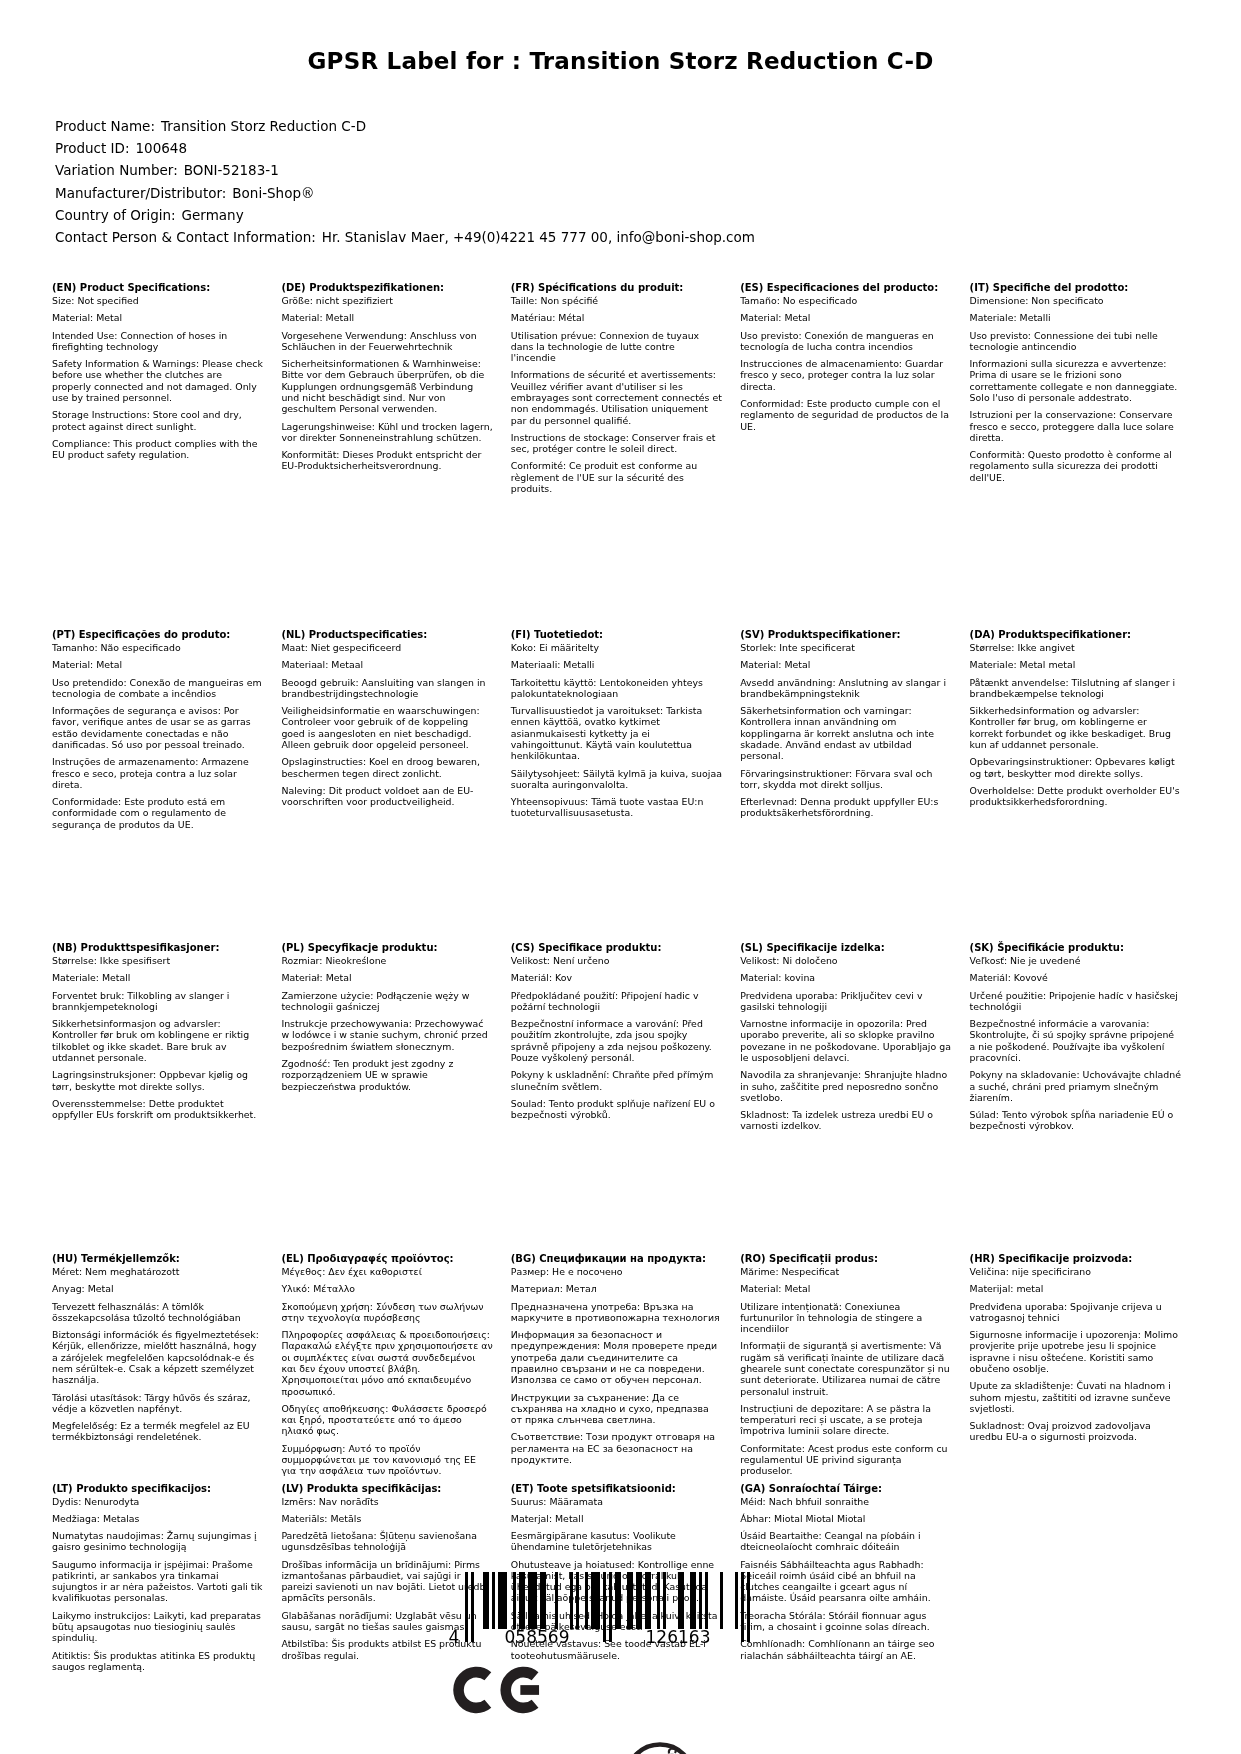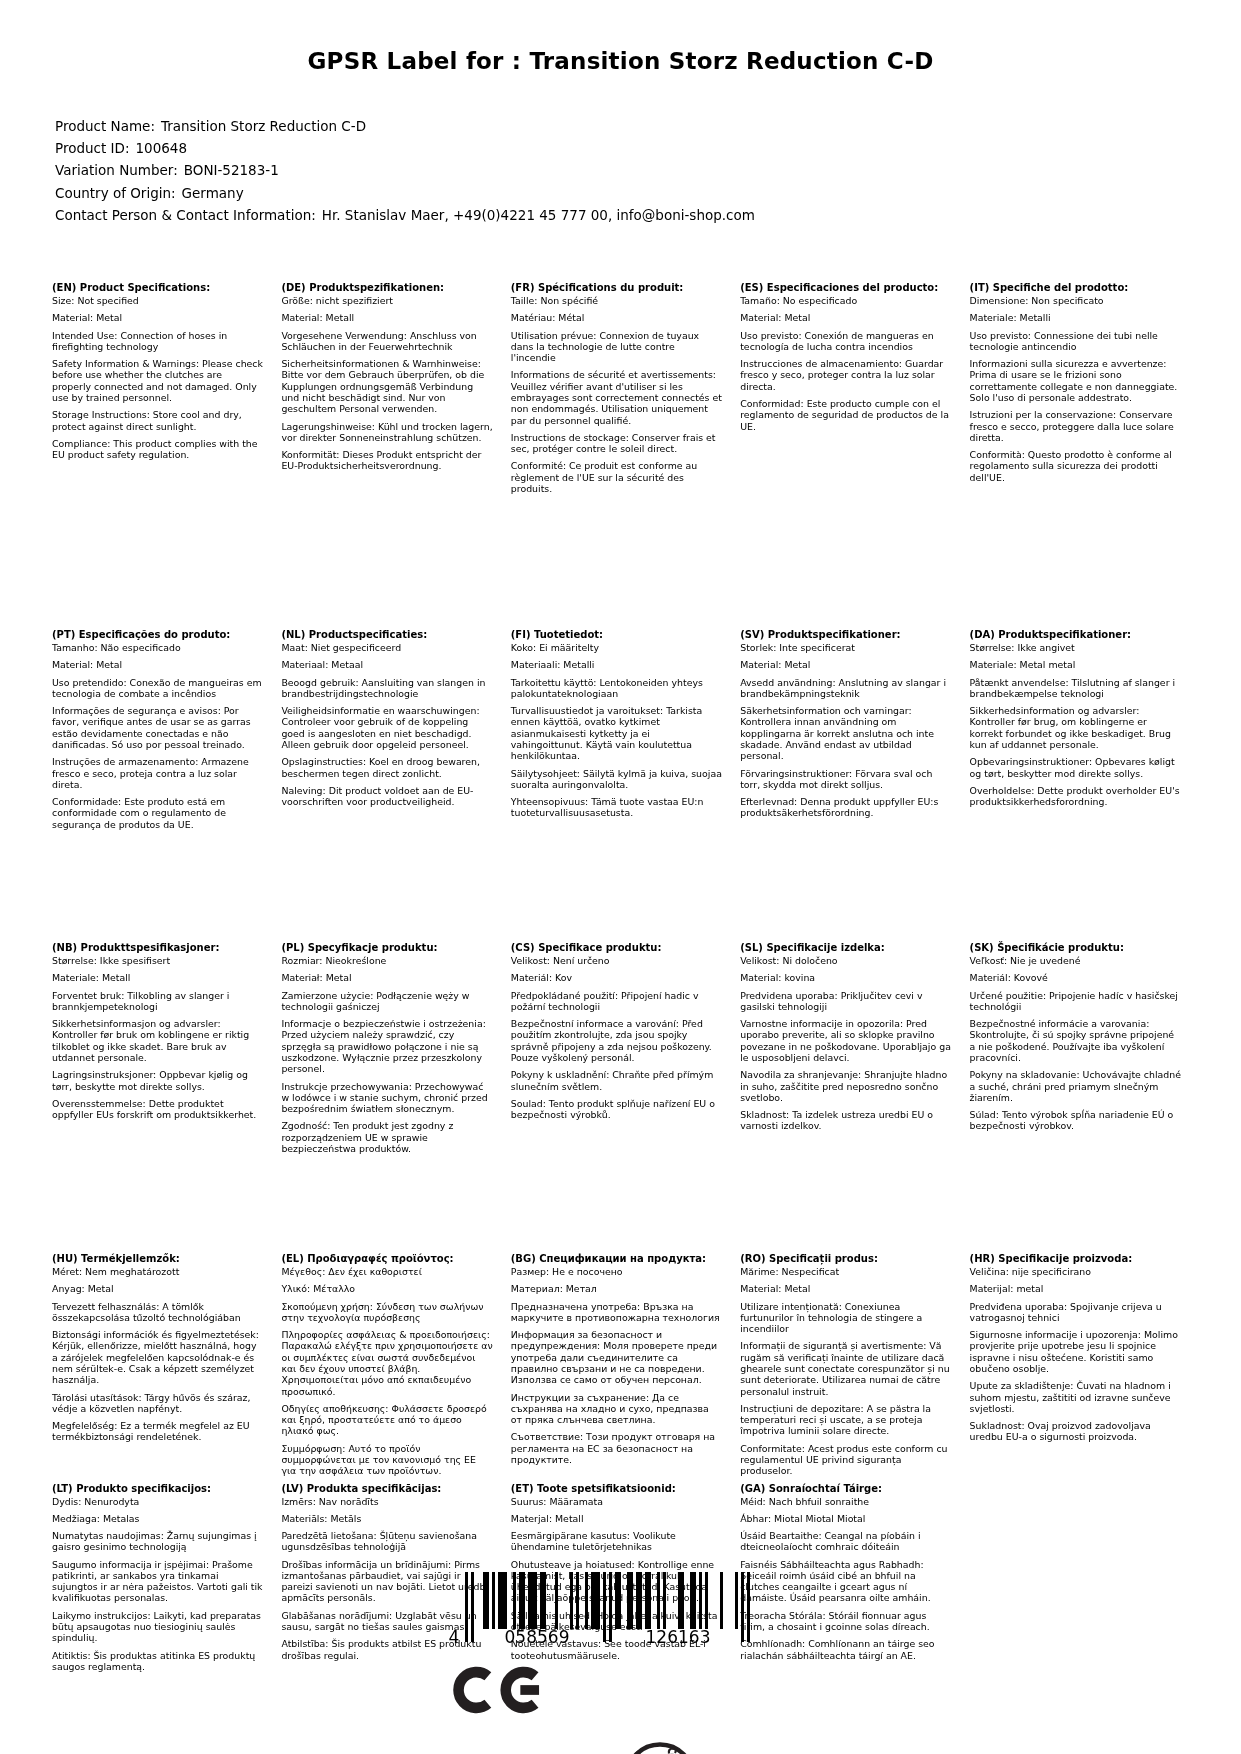--- a/index.html
+++ b/index.html
@@ -39,20 +39,21 @@
 
   <div class="title">GPSR Label for : Transition Storz Reduction C-D</div>
 
   <div class="product-info">
   <div class="info-line"><span class="lbl">Product Name:</span><span class="val">Transition Storz Reduction C-D</span></div>
 
   <div class="info-line"><span class="lbl">Product ID:</span><span class="val">100648</span></div>
 
   <div class="info-line"><span class="lbl">Variation Number:</span><span class="val">BONI-52183-1</span></div>
 
+  <div class="info-line"><span class="lbl">Manufacturer/Distributor:</span><span class="val">Boni-Shop®</span></div>
 
   <div class="info-line"><span class="lbl">Country of Origin:</span><span class="val">Germany</span></div>
 
   <div class="info-line"><span class="lbl">Contact Person &amp; Contact Information:</span><span class="val">Hr. Stanislav Maer, +49(0)4221 45 777 00, info@boni-shop.com</span></div>
 </div>
 
   <div class="spec-grid">
   <div class="block">
     <h3>(EN) Product Specifications:</h3>
     <div class="body">
@@ -183,21 +184,20 @@
           <p>Overensstemmelse: Dette produktet oppfyller EUs forskrift om produktsikkerhet.</p>
         </div>
   </div>
 
   <div class="block">
     <h3>(PL) Specyfikacje produktu:</h3>
     <div class="body">
           <p>Rozmiar: Nieokreślone</p>
           <p>Materiał: Metal</p>
           <p>Zamierzone użycie: Podłączenie węży w technologii gaśniczej</p>
-          <p>Informacje o bezpieczeństwie i ostrzeżenia: Przed użyciem należy sprawdzić, czy sprzęgła są prawidłowo połączone i nie są uszkodzone. Wyłącznie przez przeszkolony personel.</p>
           <p>Instrukcje przechowywania: Przechowywać w lodówce i w stanie suchym, chronić przed bezpośrednim światłem słonecznym.</p>
           <p>Zgodność: Ten produkt jest zgodny z rozporządzeniem UE w sprawie bezpieczeństwa produktów.</p>
         </div>
   </div>
 
   <div class="block">
     <h3>(CS) Specifikace produktu:</h3>
     <div class="body">
           <p>Velikost: Není určeno</p>
           <p>Materiál: Kov</p>

